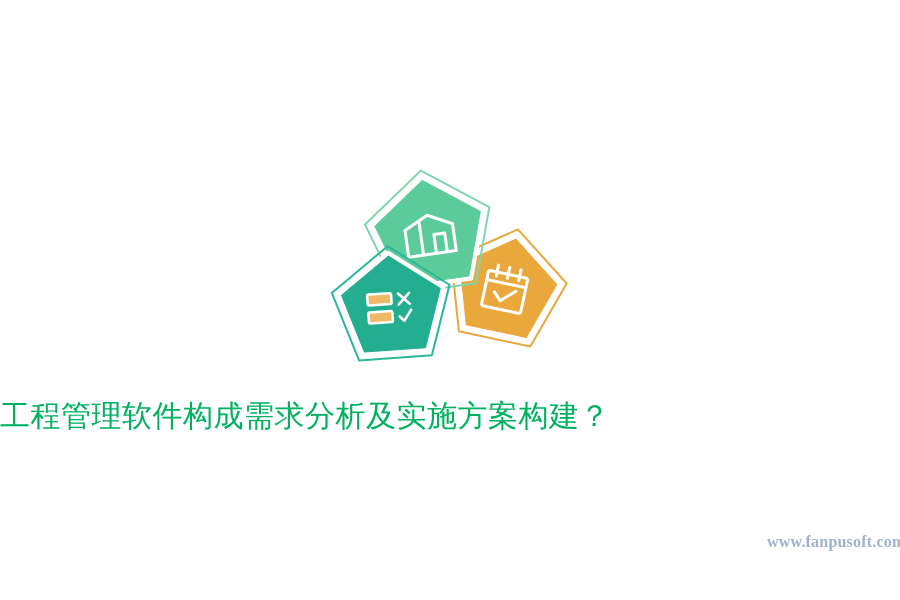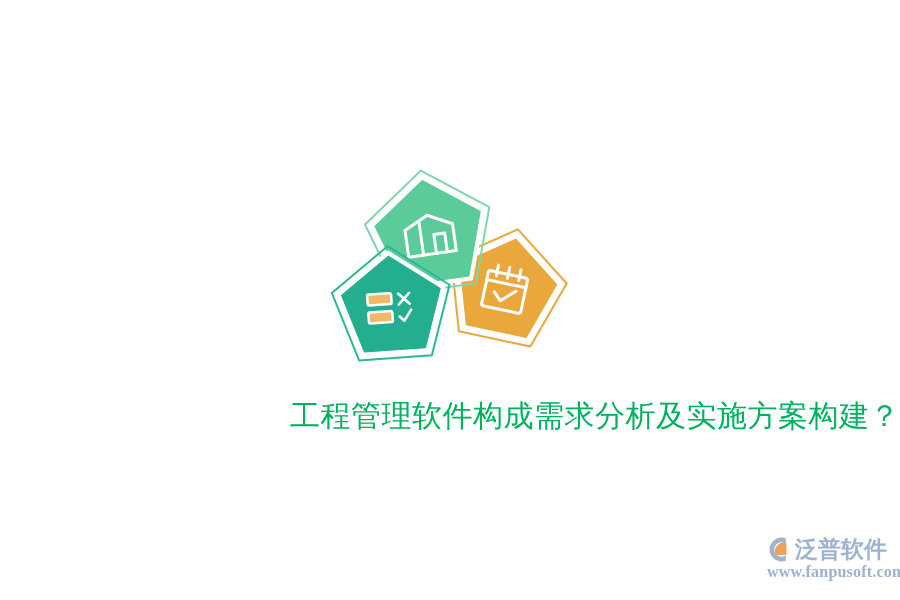--- a/index.html
+++ b/index.html
@@ -36,21 +36,21 @@
     height: 225px;
     overflow: visible;
   }
 
   
   .headline {
     position: absolute;
     left: 0;
     top: 396px;
     width: 900px;
-    text-align: right;
+    text-align: left;
     font-family: "DejaVu Sans", "Liberation Sans", sans-serif;
     font-size: 30px;
     line-height: 40px;
     letter-spacing: 0.5px;
     color: #00b160;
     white-space: nowrap;
   }
 
   
   .watermark {
@@ -151,25 +151,16 @@
           <polyline points="9,11 13.5,15.5 21,5" fill="none" stroke="#ffffff" stroke-width="2.6" stroke-linecap="round" stroke-linejoin="round"></polyline>
         </g>
       </g>
 
     </svg>
   </div>
 
   <div class="headline">工程管理软件构成需求分析及实施方案构建？</div>
 
   <div class="watermark">
-    <div class="wm-row">
-      <span class="wm-mark">
-        <svg viewBox="0 0 30 30" xmlns="http://www.w3.org/2000/svg">
-          <path d="M22.5 3.4 A12.4 12.4 0 1 0 22.5 26.6 L22.5 21.3 A7.6 7.6 0 1 1 22.5 8.7 Z" fill="#9fb2cf"></path>
-          <path d="M23.2 8.0 A9.2 9.2 0 0 0 12.2 20.6 L23.2 20.6 Z" fill="#e8a45c"></path>
-        </svg>
-      </span>
-      <span class="wm-brand">泛普软件</span>
-    </div>
     <div class="wm-url">www.fanpusoft.com</div>
   </div>
 
 </div>
 
 </body></html>

